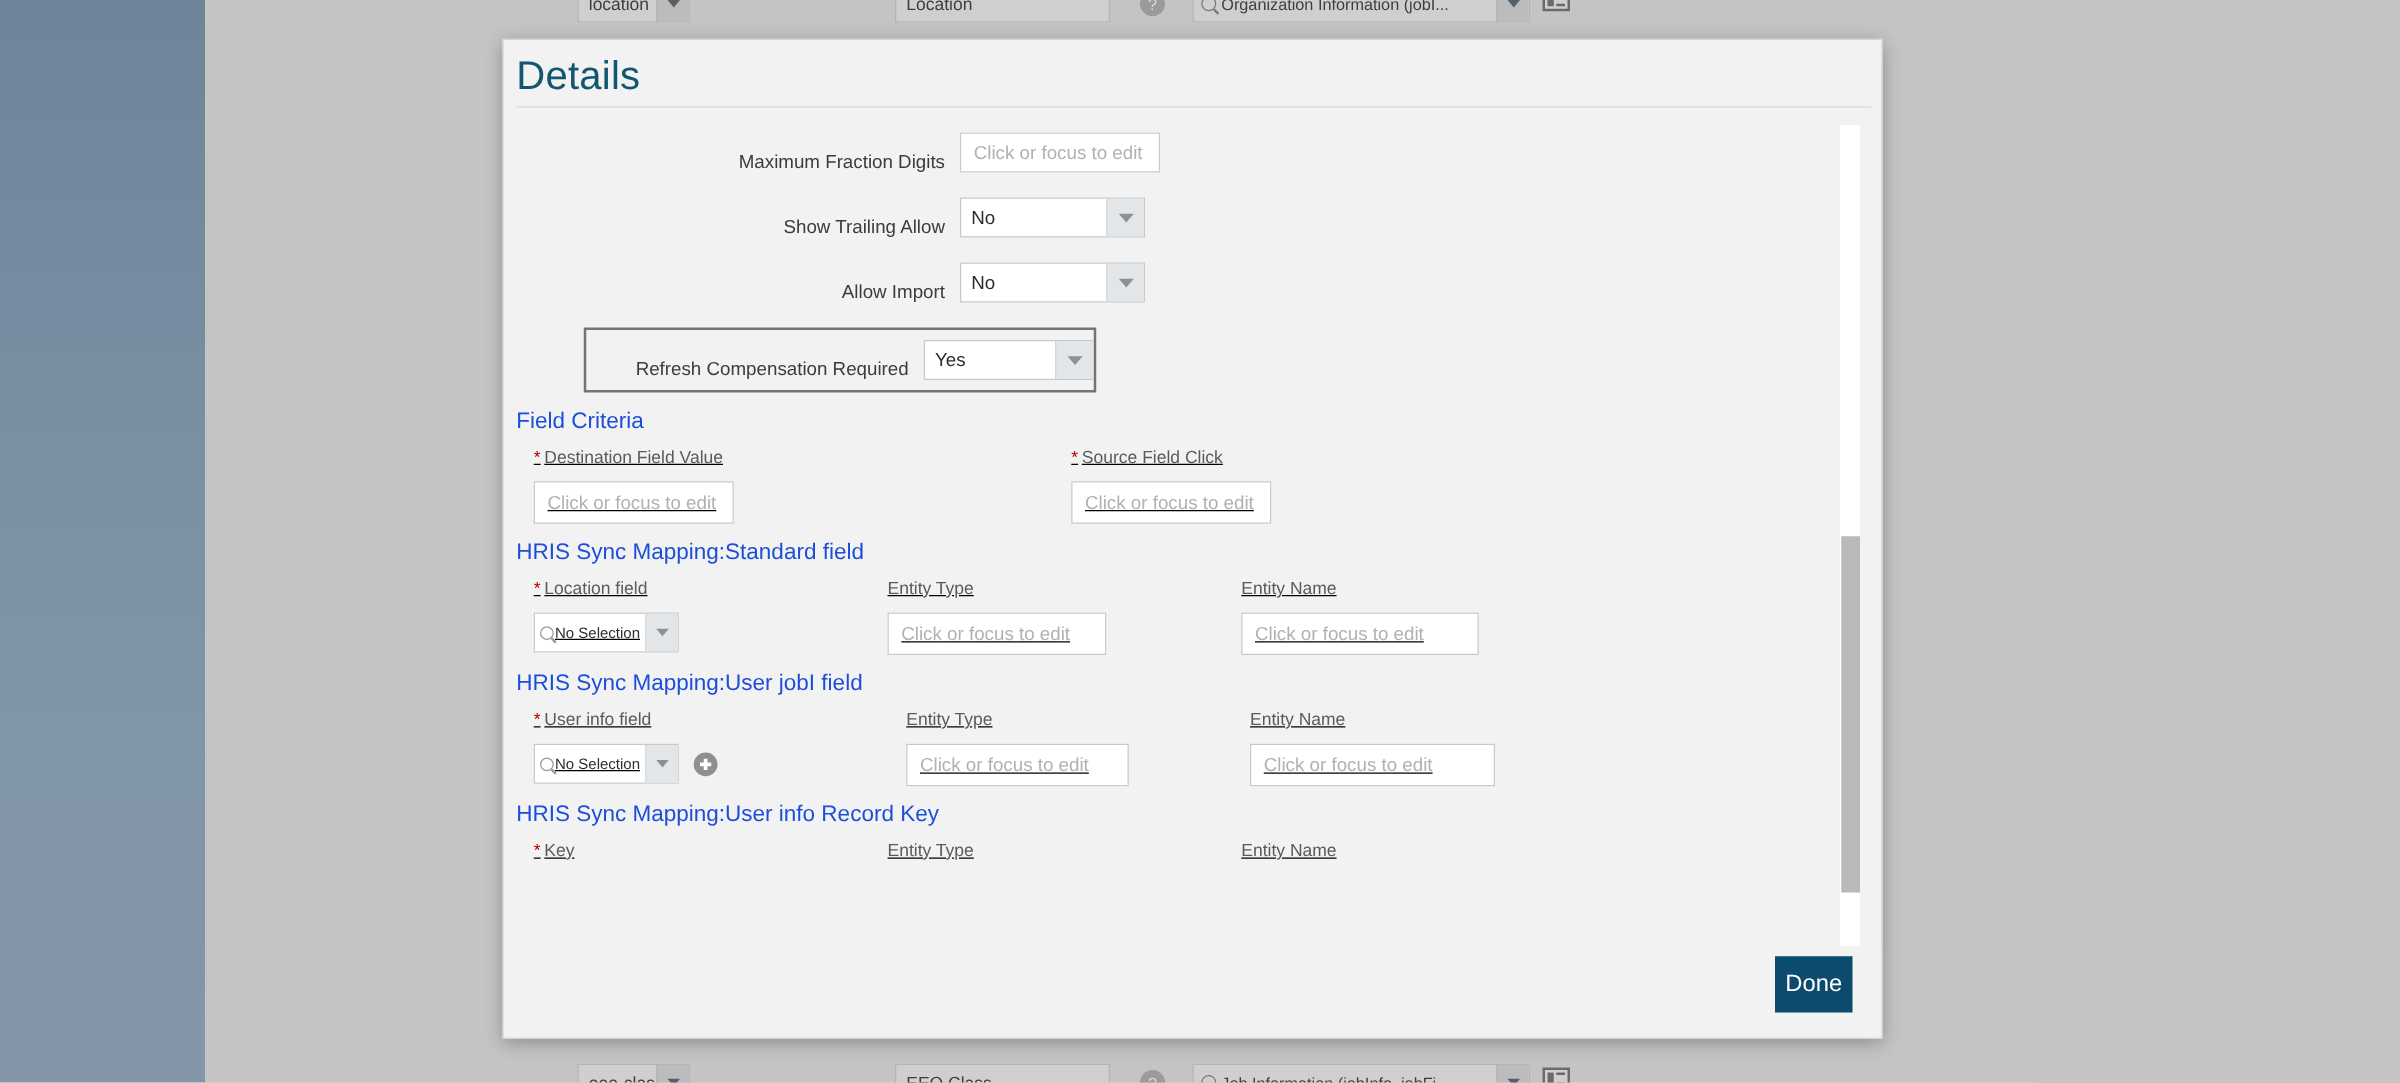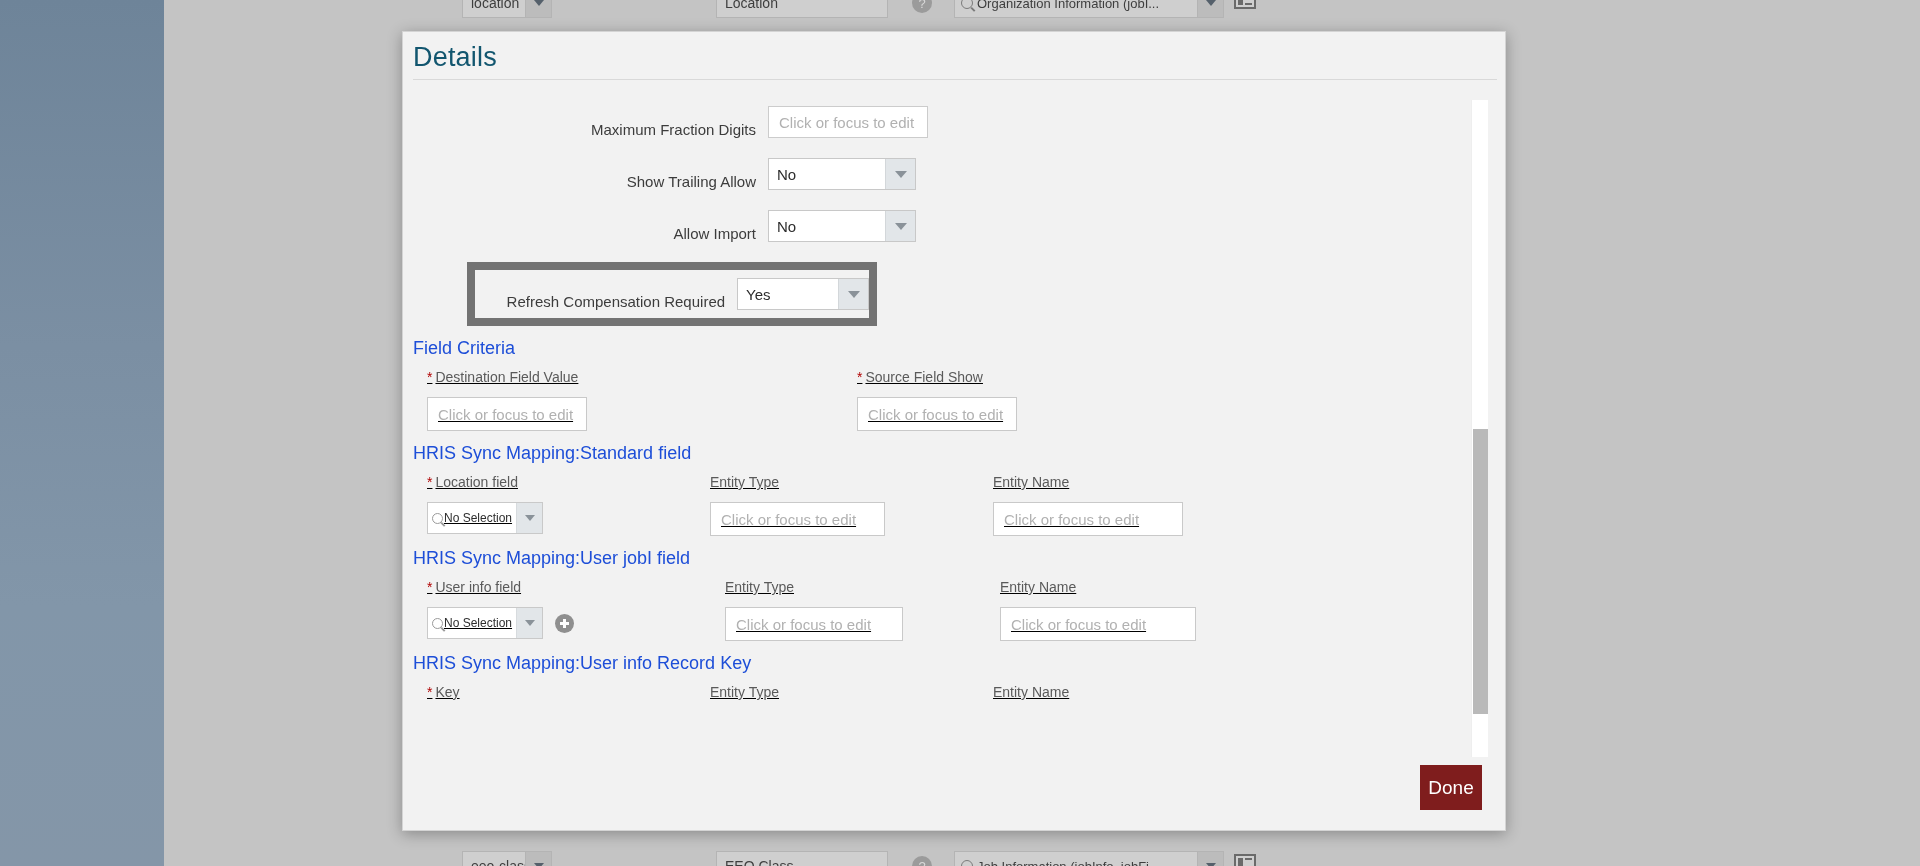--- a/index.html
+++ b/index.html
@@ -82,21 +82,21 @@
 
   
   .modal {
     position: absolute; left: 402px; top: 31px; width: 1104px; height: 800px;
     background: #f2f2f2;
     box-shadow: 0 3px 14px rgba(0,0,0,.30);
     border: 1px solid #d4d4d4;
     overflow: hidden;
   }
   .modal-title {
-    font-size: 27px; color: #12566f; letter-spacing: .2px;
+    font-size: 32px; color: #12566f; letter-spacing: .2px;
     padding: 10px 0 6px 10px; font-weight: 400;
   }
   .modal-divider { height: 1px; background: #d9d9d9; margin: 0 8px 0 10px; }
 
   .modal-body {
     position: absolute; left: 0; top: 68px; width: 1087px; bottom: 73px;
     overflow: hidden; background: #f2f2f2;
   }
 
   
@@ -130,21 +130,21 @@
     width: 30px; height: 30px; background: #e2e6e9;
     border-left: 1px solid #d3d7da;
     display: flex; align-items: center; justify-content: center;
   }
   .sel .ab i {
     width: 0; height: 0; border-left: 6px solid transparent;
     border-right: 6px solid transparent; border-top: 7px solid #8a9299; display: block;
   }
 
   .hl-box {
-    border: 8px solid #737373; padding: 8px 0 8px 0;
+    border: 2px solid #737373; padding: 8px 0 8px 0;
     margin: 0 0 6px -4px; width: 410px; position: relative; left: 68px;
   }
   .hl-box .frow { margin-bottom: 0; }
   .hl-box .flabel { width: 293px; }
 
   .sec-title {
     font-size: 18px; color: #1d4ed8; margin: 12px 0 10px 10px; font-weight: 400;
   }
   .cols { display: flex; margin-left: 24px; text-decoration: underline; }
   .col { }
@@ -188,21 +188,21 @@
   }
   .addbtn::before { width: 9px; height: 3px; }
   .addbtn::after  { width: 3px; height: 9px; }
 
   .modal-footer {
     position: absolute; left: 0; right: 0; bottom: 0; height: 73px;
     background: #f2f2f2;
   }
   .done-btn {
     position: absolute; right: 23px; top: 8px;
-    width: 62px; height: 45px; background: #7f1d1d;
+    width: 62px; height: 45px; background: #0c4a6e;
     color: #fff; font-size: 19px;
     display: flex; align-items: center; justify-content: center;
     border: none; cursor: pointer;
   }
 </style>
 </head>
 <body>
 
 <div id="root">
 
@@ -408,21 +408,21 @@
         </div>
       </div>
 
       <div class="sec-title">Field Criteria</div>
       <div class="cols">
         <div class="col" style="width:430px">
           <div class="collabel"><span class="req">*</span><span>Destination Field Value</span></div>
           <div class="cell-inp">Click or focus to edit</div>
         </div>
         <div class="col">
-          <div class="collabel"><span class="req">*</span><span>Source Field Show</span></div>
+          <div class="collabel"><span class="req">*</span><span>Source Field Click</span></div>
           <div class="cell-inp">Click or focus to edit</div>
         </div>
       </div>
 
       <div class="sec-title">HRIS Sync Mapping:Standard field</div>
       <div class="cols">
         <div class="col" style="width:283px">
           <div class="collabel"><span class="req">*</span><span>Location field</span></div>
           <div class="nosel">
             <span class="mg"></span>

